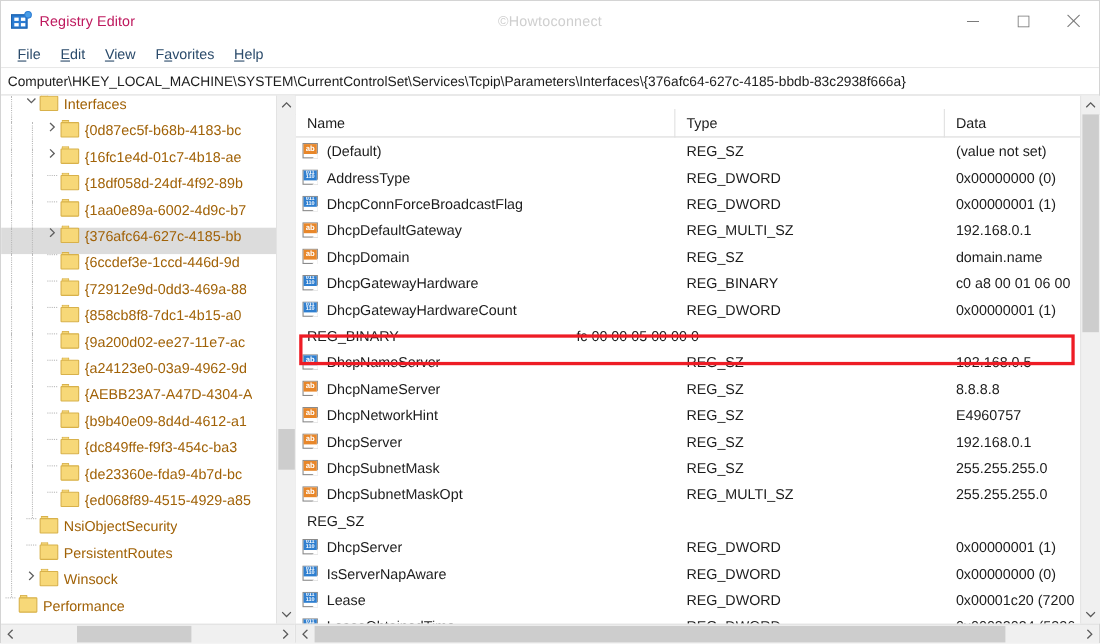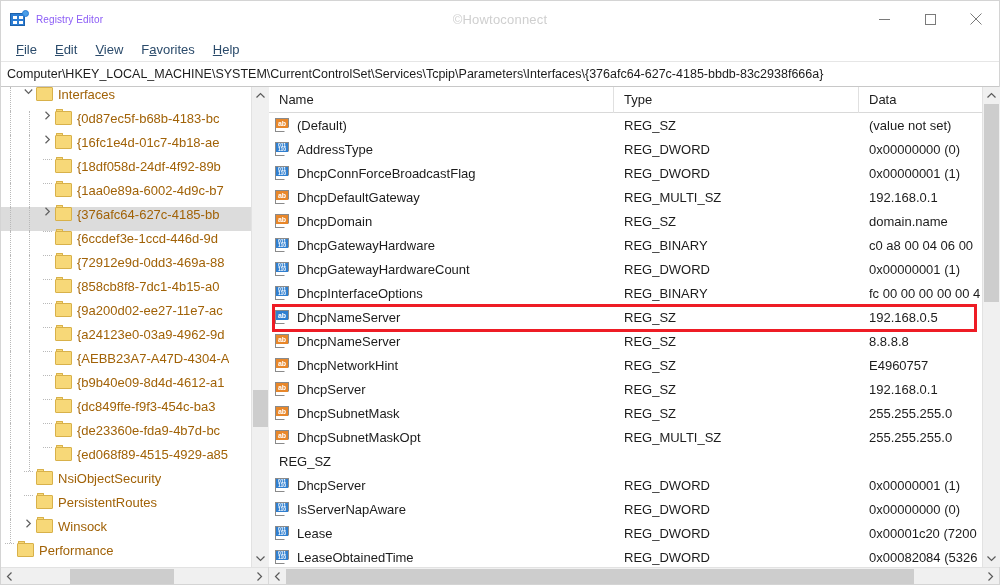--- a/index.html
+++ b/index.html
@@ -39,21 +39,21 @@
     content: ""; position: absolute;
     left: 2px; top: 2px; width: 4px; height: 3px; background: #ffffff;
     box-shadow: 6px 0 0 #ffffff, 0 5px 0 #ffffff, 6px 5px 0 #ffffff;
   }
   .app-icon .dot {
     position: absolute; right: -1px; top: 0px;
     width: 7px; height: 7px; border-radius: 50%;
     background: #4a9ee8; border: 1px solid #2b7cd3;
   }
   .title-text {
-    font-size: 10px; color: #8b5cf6; letter-spacing: .1px;
+    font-size: 13px; color: #be185d; letter-spacing: .1px;
   }
   .watermark {
     position: absolute; left: 0; right: 0; top: 11px;
     text-align: center;
     font-size: 13px; color: #cfcfcf;
     pointer-events: none;
     letter-spacing: .2px;
   }
   .win-btns { margin-left: auto; display: flex; height: 36px; }
   .win-btn {
@@ -180,21 +180,21 @@
     position: absolute; top: 1px; height: 15px;
     background: #cdcdcd;
   }
 
   
   .list-pane {
     flex: 1 1 auto; display: flex; flex-direction: column;
     background: #ffffff; min-width: 0; min-height: 0;
   }
   .list-scroll-row { flex: 1 1 auto; display: flex; min-height: 0; }
-  .list-inner { flex: 1 1 auto; display: flex; flex-direction: column; min-width: 0; overflow: hidden; }
+  .list-inner { flex: 1 1 auto; display: flex; flex-direction: column; min-width: 0; overflow: hidden; margin-top: 12px; }
 
   .lheader {
     height: 26px; flex: 0 0 26px;
     display: flex; align-items: center;
     background: #ffffff;
     border-bottom: 1px solid #d9d9d9;
     font-size: 13px; color: #1c1c1c;
   }
   .lh-cell {
     height: 26px; display: flex; align-items: center;
@@ -714,43 +714,36 @@
               </div>
               <div class="lrow">
                 <div class="cell-name">
                   <div class="vicon dword">
                     <div class="page"></div>
                     <div class="glyph">011<br>110</div>
                   </div>
                   <span>DhcpGatewayHardware</span>
                 </div>
                 <div class="cell-type">REG_BINARY</div>
-                <div class="cell-data">c0 a8 00 04 06 00</div>
+                <div class="cell-data">c0 a8 00 01 06 00</div>
               </div>
               <div class="lrow">
                 <div class="cell-name">
                   <div class="vicon dword">
                     <div class="page"></div>
                     <div class="glyph">011<br>110</div>
                   </div>
                   <span>DhcpGatewayHardwareCount</span>
                 </div>
                 <div class="cell-type">REG_DWORD</div>
                 <div class="cell-data">0x00000001 (1)</div>
               </div>
               <div class="lrow">
-                <div class="cell-name">
-                  <div class="vicon dword">
-                    <div class="page"></div>
-                    <div class="glyph">011<br>110</div>
-                  </div>
-                  <span>DhcpInterfaceOptions</span>
-                </div>
                 <div class="cell-type">REG_BINARY</div>
-                <div class="cell-data">fc 00 00 00 00 00 4</div>
+                <div class="cell-data">fc 00 00 05 00 00 0</div>
               </div>
               <div class="lrow">
                 <div class="cell-name">
                   <div class="vicon sz sel-ic">
                     <div class="page"></div>
                     <div class="glyph">ab</div>
                   </div>
                   <span>DhcpNameServer</span>
                 </div>
                 <div class="cell-type">REG_SZ</div>

